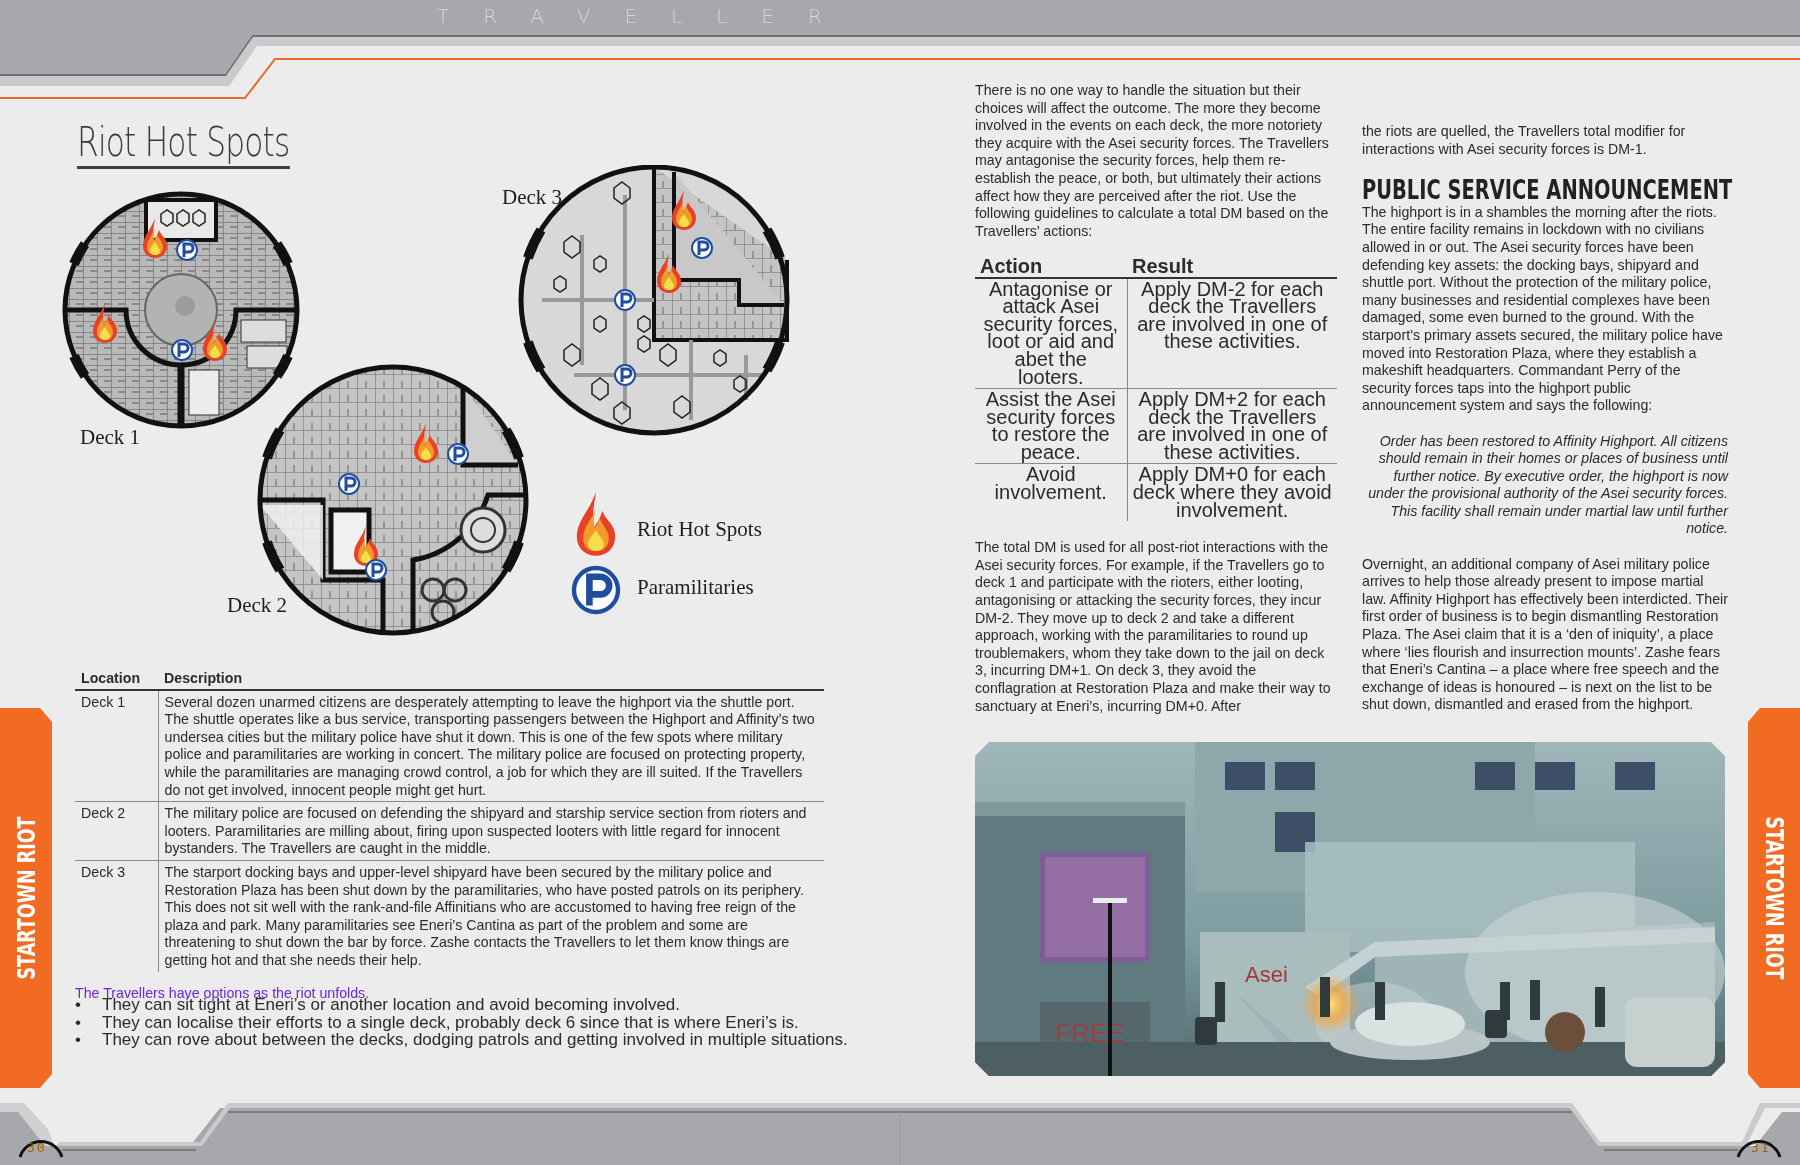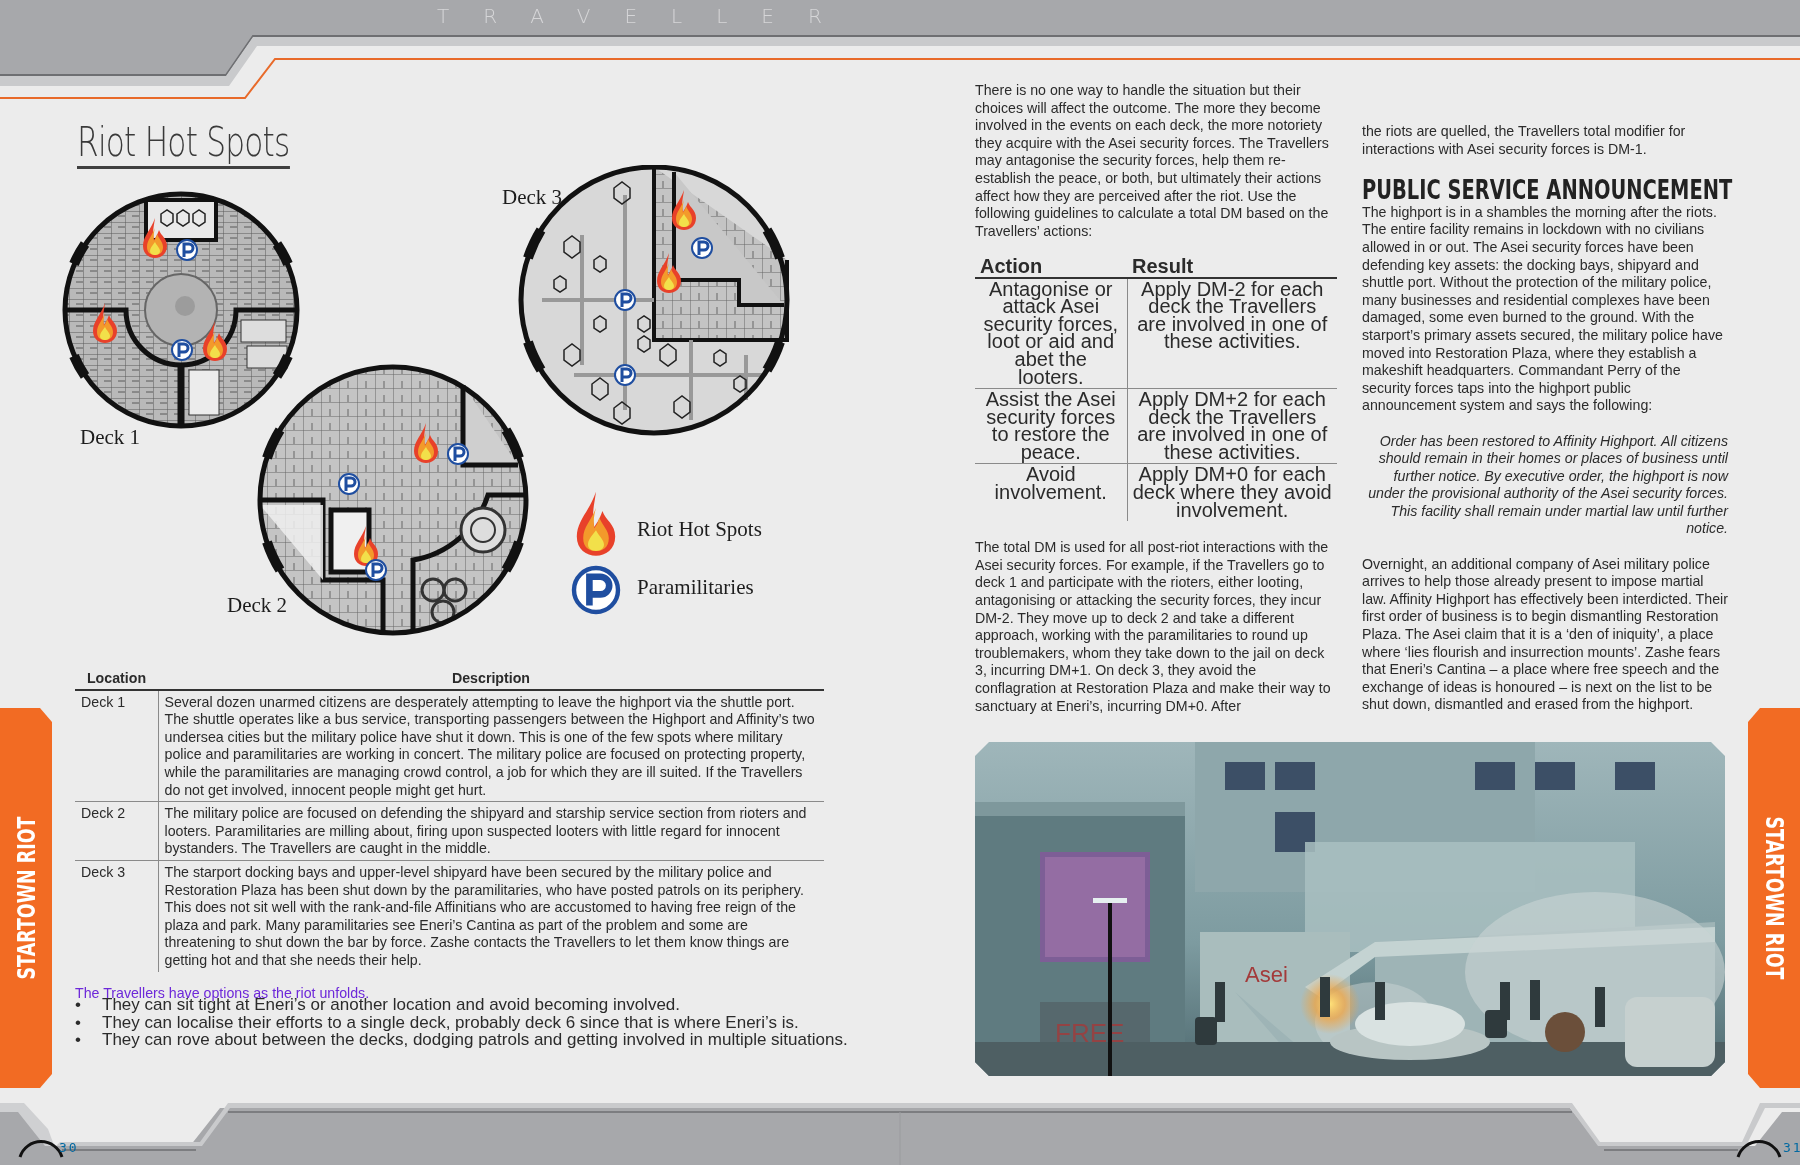--- a/index.html
+++ b/index.html
@@ -13,21 +13,21 @@
   
   .page-title { position: absolute; left: 77px; top: 118px; font-family: "DejaVu Sans", sans-serif; font-size: 40px; font-weight: 300; color: #3a3a3a; letter-spacing: -1px; transform: scaleX(0.78); transform-origin: left center; border-bottom: 3px solid #3f3f3f; padding-bottom: 0px; line-height: 48px; }
 
   
   .maps { position: absolute; left: 60px; top: 165px; width: 780px; height: 500px; }
   .deck-label { position: absolute; font-family: "Liberation Serif", serif; font-size: 21px; color: #1d1d1d; }
   .legend-label { position: absolute; font-family: "Liberation Serif", serif; font-size: 21px; color: #1d1d1d; }
 
   
   .loc-table { position: absolute; left: 75px; top: 670px; width: 749px; border-collapse: collapse; font-size: 14.2px; line-height: 17.6px; color: #2b2b2b; }
-  .loc-table th { text-align: center; font-weight: bold; font-size: 14.2px; padding: 0 6px 1px 6px; border-bottom: 2px solid #333; }
+  .loc-table th { text-align: left; font-weight: bold; font-size: 14.2px; padding: 0 6px 1px 6px; border-bottom: 2px solid #333; }
   .loc-table td { vertical-align: top; padding: 3px 6px 2px 6px; border-bottom: 1px solid #8a8a8a; }
   .loc-table td.loc { width: 83px; border-right: 1px solid #8a8a8a; }
   .loc-table tr:last-child td { border-bottom: none; }
 
   .options-intro { position: absolute; left: 75px; top: 985px; font-size: 14.2px; color: #6d28d9; }
   .options-list { position: absolute; left: 75px; top: 996px; list-style: none; font-size: 17px; line-height: 17.6px; color: #2b2b2b; }
   .options-list li { position: relative; padding-left: 27px; }
   .options-list li::before { content: "•"; position: absolute; left: 0; top: 0; }
 
   
@@ -49,21 +49,21 @@
   .side-tab.right { left: 1748px; clip-path: polygon(12px 0, 52px 0, 52px 380px, 12px 380px, 0 366px, 0 14px); }
   .side-tab span { position: absolute; top: 50%; left: 50%; font-family: "DejaVu Sans", sans-serif; font-weight: bold; font-size: 25px; color: #fff; white-space: nowrap; letter-spacing: 0px; }
   .side-tab.left span { transform: translate(-50%, -50%) rotate(-90deg) scaleX(0.7); }
   .side-tab.right span { transform: translate(-50%, -50%) rotate(90deg) scaleX(0.7); }
 
   
   .illustration { position: absolute; left: 975px; top: 742px; width: 750px; height: 334px; overflow: hidden;
     clip-path: polygon(14px 0, 736px 0, 750px 14px, 750px 320px, 736px 334px, 14px 334px, 0 320px, 0 14px); }
 
   
-  .page-num { position: absolute; font-family: "DejaVu Sans Mono", monospace; font-size: 13px; color: #0369a1; letter-spacing: 2px; margin-left: 32px; }
+  .page-num { position: absolute; font-family: "DejaVu Sans Mono", monospace; font-size: 13px; color: #a16207; letter-spacing: 2px; }
 </style>
 </head>
 <body>
 
 <svg class="chrome" viewBox="0 0 1800 1165" width="1800" height="1165">
 
   <polygon points="0,0 1800,0 1800,36 253,36 226,75 0,75" fill="#a7a8ab"></polygon>
   <polyline points="0,75 226,75 253,36 1800,36" fill="none" stroke="#6e6f72" stroke-width="2"></polyline>
   <polygon points="0,76 226,76 253,37 1800,37 1800,46 257,46 229,86 0,86" fill="#c9cacc"></polygon>
 

